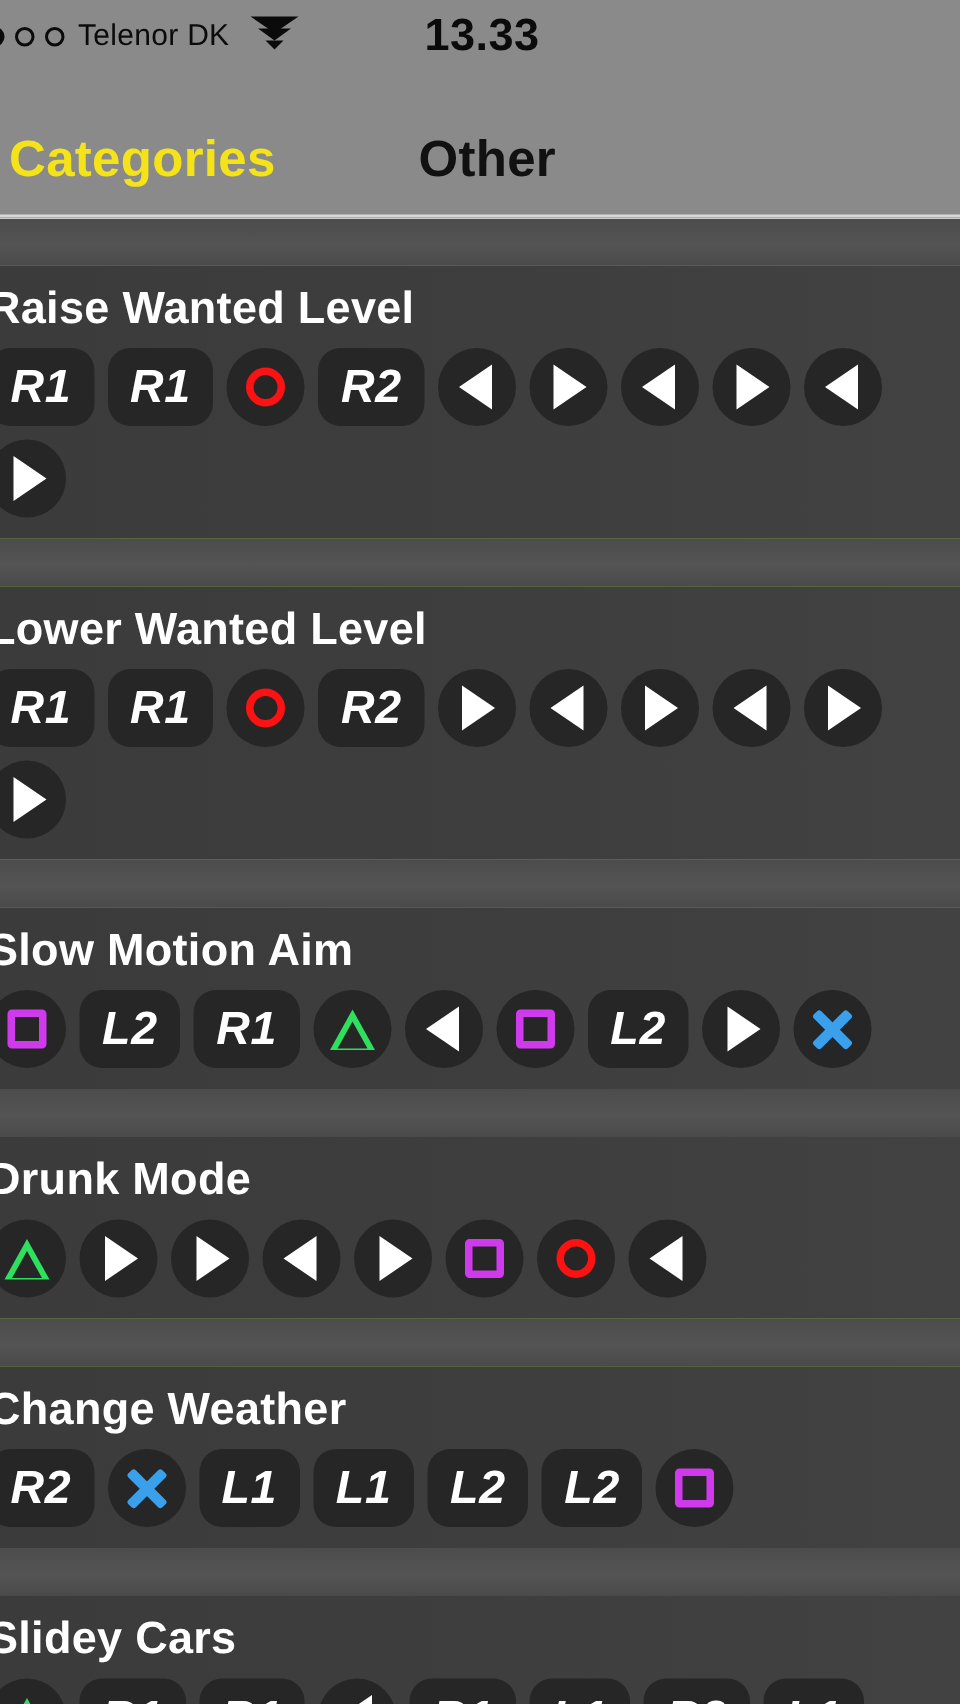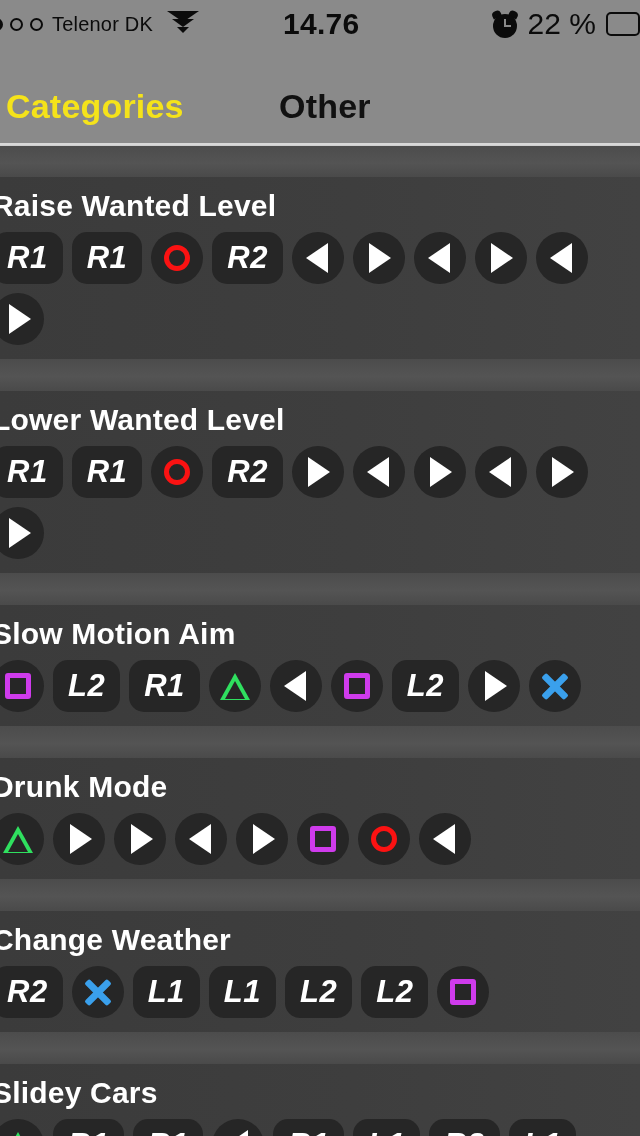--- a/index.html
+++ b/index.html
@@ -130,34 +130,21 @@
         <span class="dot"></span>
         <span class="dot"></span>
       </div>
       <span class="sb-carrier">Telenor DK</span>
       <span class="wifi">
         <i style="top:0px;  border-width:11px 16px 0 16px;"></i>
         <i style="top:8px;  border-width:8px 11px 0 11px;"></i>
         <i style="top:16px; border-width:6px 6px 0 6px;"></i>
       </span>
     </div>
-    <span class="sb-time">14.76</span>
-    <div class="sb-right">
-      <span class="alarm">
-        <span class="ear" style="left:0px;  transform:rotate(-25deg);"></span>
-        <span class="ear" style="right:0px; transform:rotate(25deg);"></span>
-        <span class="face"></span>
-        <span class="hand" style="left:12px; top:8px; width:2px; height:8px;"></span>
-        <span class="hand" style="left:12px; top:14px; width:7px; height:2px;"></span>
-      </span>
-      <span class="sb-batt-pct">22 %</span>
-      <span class="battery">
-        <span class="fill" style="width:22%"></span>
-      </span>
-    </div>
+    <span class="sb-time">13.33</span>
   </div>
 
   <div class="tabbar">
     <button class="tab tab-0">Categories</button>
     <button class="tab tab-1">Other</button>
   </div>
 
   <div class="list" id="list">
       <div class="sep first"></div>
       <div class="section">

